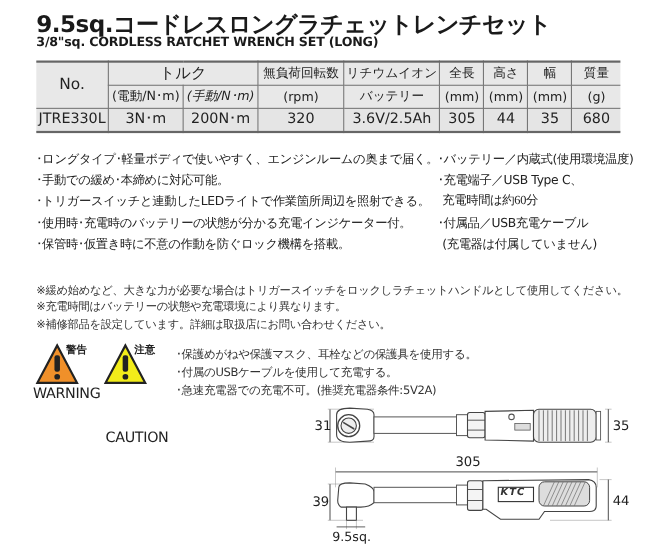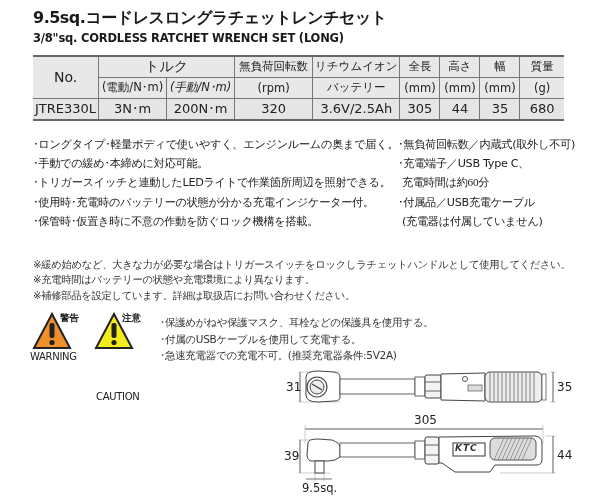--- a/index.html
+++ b/index.html
@@ -1,32 +1,32 @@
 <!DOCTYPE html>
 <html><head>
 <meta charset="utf-8">
 <style>
   * { box-sizing: border-box; margin: 0; padding: 0; }
   body { width: 600px; height: 500px; background: #ffffff; font-family: "DejaVu Sans", sans-serif; color: #222; overflow: hidden; position: relative; }
-  .title-jp { position: absolute; left: 33px; top: 8px; font-size: 16px; font-weight: bold; letter-spacing: -0.5px; color: #1a1a1a; }
+  .title-jp { position: absolute; left: 33px; top: 8px; font-size: 21px; font-weight: bold; letter-spacing: -0.5px; color: #1a1a1a; }
   .title-en { position: absolute; left: 33px; top: 31px; font-size: 11.5px; font-weight: bold; color: #1a1a1a; letter-spacing: -0.2px; }
   table.spec { position: absolute; left: 33px; top: 55px; border-collapse: collapse; font-size: 12px; }
   table.spec td, table.spec th { border: 1px solid #777; text-align: center; font-weight: normal; white-space: nowrap; padding: 0 2px; }
   table.spec tr.head th { background: #e8e8e8; height: 21px; font-size: 11.5px; }
   table.spec tr.head th.big { font-size: 14px; }
   table.spec tr.data td { height: 22px; font-size: 13px; background: #e5e5e5; }
   table.spec { border-top: 2px solid #666; border-bottom: 2px solid #666; }
   table.spec td:first-child, table.spec th:first-child { border-left: none; }
   table.spec td:last-child, table.spec th:last-child { border-right: none; }
   .features-left { position: absolute; left: 33px; top: 135px; font-size: 11.2px; line-height: 19.2px; letter-spacing: -0.3px; }
   .features-right { position: absolute; left: 398px; top: 135px; font-size: 11.2px; line-height: 19.2px; letter-spacing: -0.3px; }
   .notes { position: absolute; left: 33px; top: 257px; font-size: 10.3px; line-height: 15.3px; color: #333; letter-spacing: -0.3px; }
   .warn-icons { position: absolute; left: 30px; top: 310px; width: 130px; height: 60px; }
   .warn-label { position: absolute; font-size: 9.5px; font-weight: bold; }
-  .warn-word { position: absolute; font-size: 10px; top: 41px; letter-spacing: -0.3px; }
+  .warn-word { position: absolute; font-size: 13px; top: 41px; letter-spacing: -0.3px; }
   .cautions { position: absolute; left: 160px; top: 314px; font-size: 10.5px; line-height: 16.5px; color: #333; letter-spacing: -0.3px; }
   .diagram { position: absolute; left: 270px; top: 360px; }
   .dim { position: absolute; font-size: 12px; color: #222; }
 </style>
 </head>
 <body>
 
 <div class="title-jp">9.5sq.コードレスロングラチェットレンチセット</div>
 <div class="title-en">3/8"sq. CORDLESS RATCHET WRENCH SET (LONG)</div>
 
@@ -68,21 +68,21 @@
 
 <div class="features-left">
   <div>･ロングタイプ･軽量ボディで使いやすく、エンジンルームの奥まで届く。</div>
   <div>･手動での緩め･本締めに対応可能。</div>
   <div>･トリガースイッチと連動したLEDライトで作業箇所周辺を照射できる。</div>
   <div>･使用時･充電時のバッテリーの状態が分かる充電インジケーター付。</div>
   <div>･保管時･仮置き時に不意の作動を防ぐロック機構を搭載。</div>
 </div>
 
 <div class="features-right">
-  <div>･無負荷回転数／内蔵式(取外し不可)</div>
+  <div>･バッテリー／内蔵式(使用環境温度)</div>
   <div>･充電端子／USB Type C、</div>
   <div style="padding-left:4px;font-family:Liberation Serif, serif;">  充電時間は約60分</div>
   <div>･付属品／USB充電ケーブル</div>
   <div style="padding-left:4px;">  (充電器は付属していません)</div>
 </div>
 
 <div class="notes">
   <div>※緩め始めなど、大きな力が必要な場合はトリガースイッチをロックしラチェットハンドルとして使用してください。</div>
   <div>※充電時間はバッテリーの状態や充電環境により異なります。</div>
   <div>※補修部品を設定しています。詳細は取扱店にお問い合わせください。</div>

